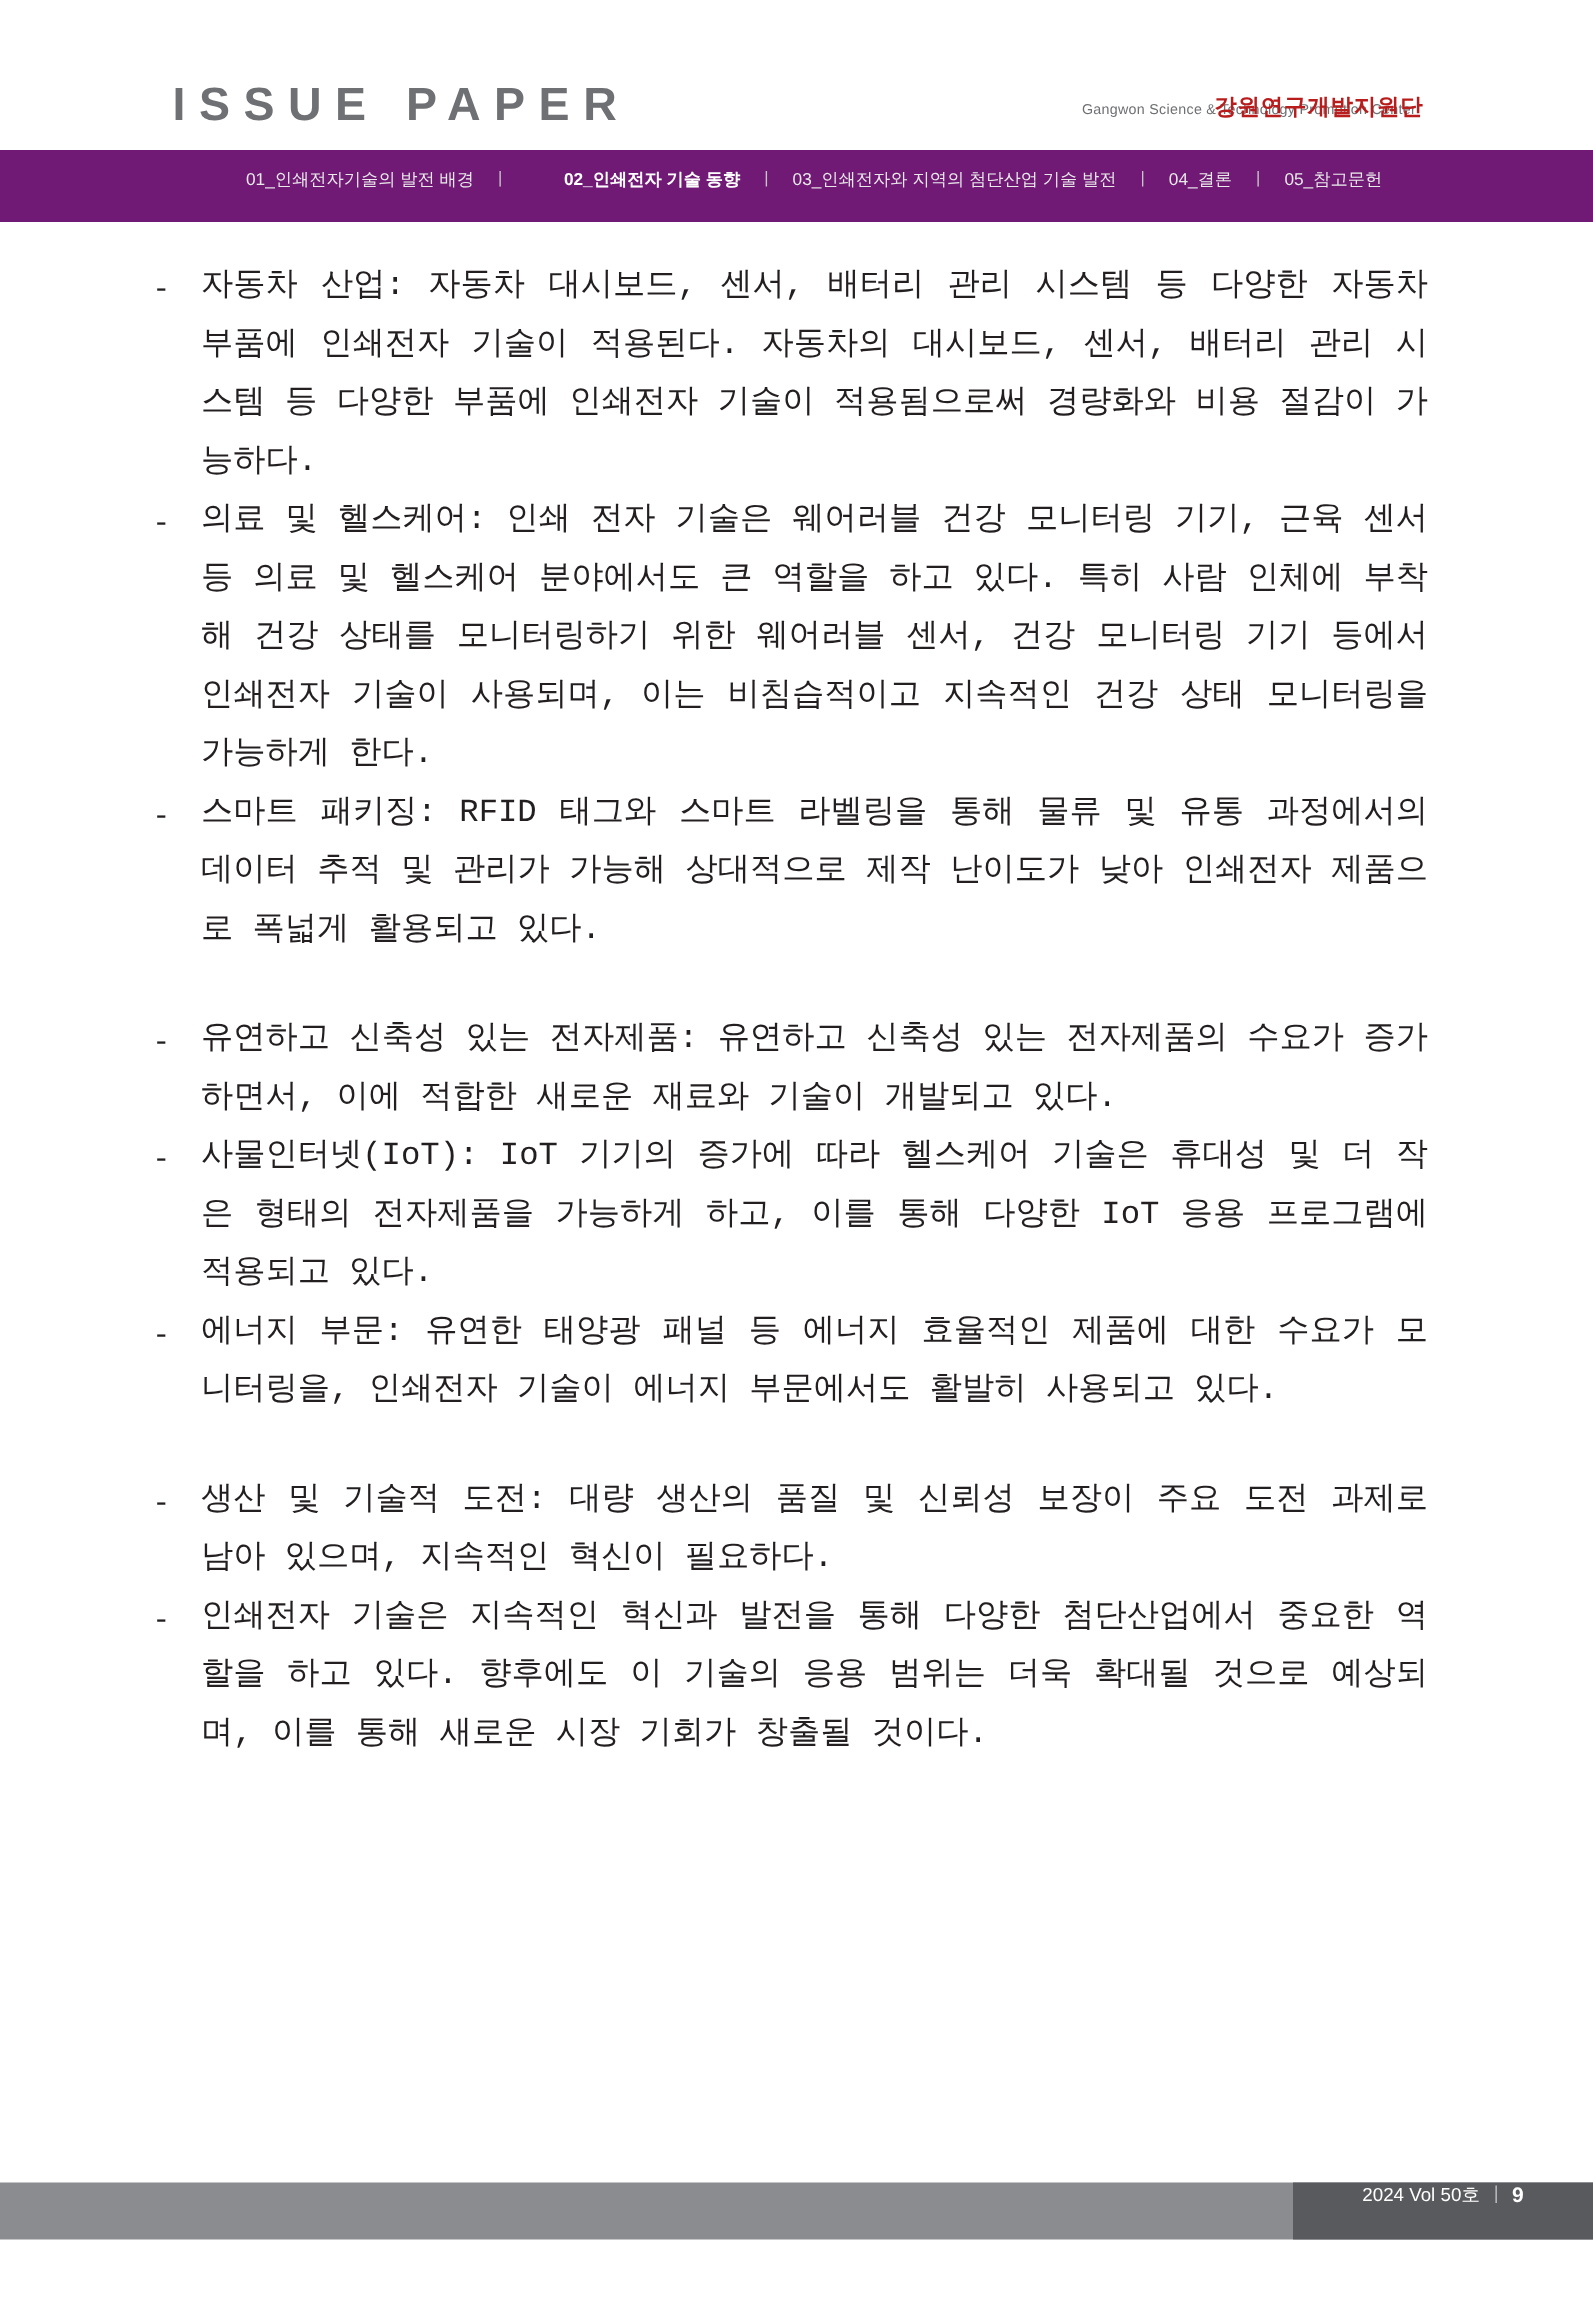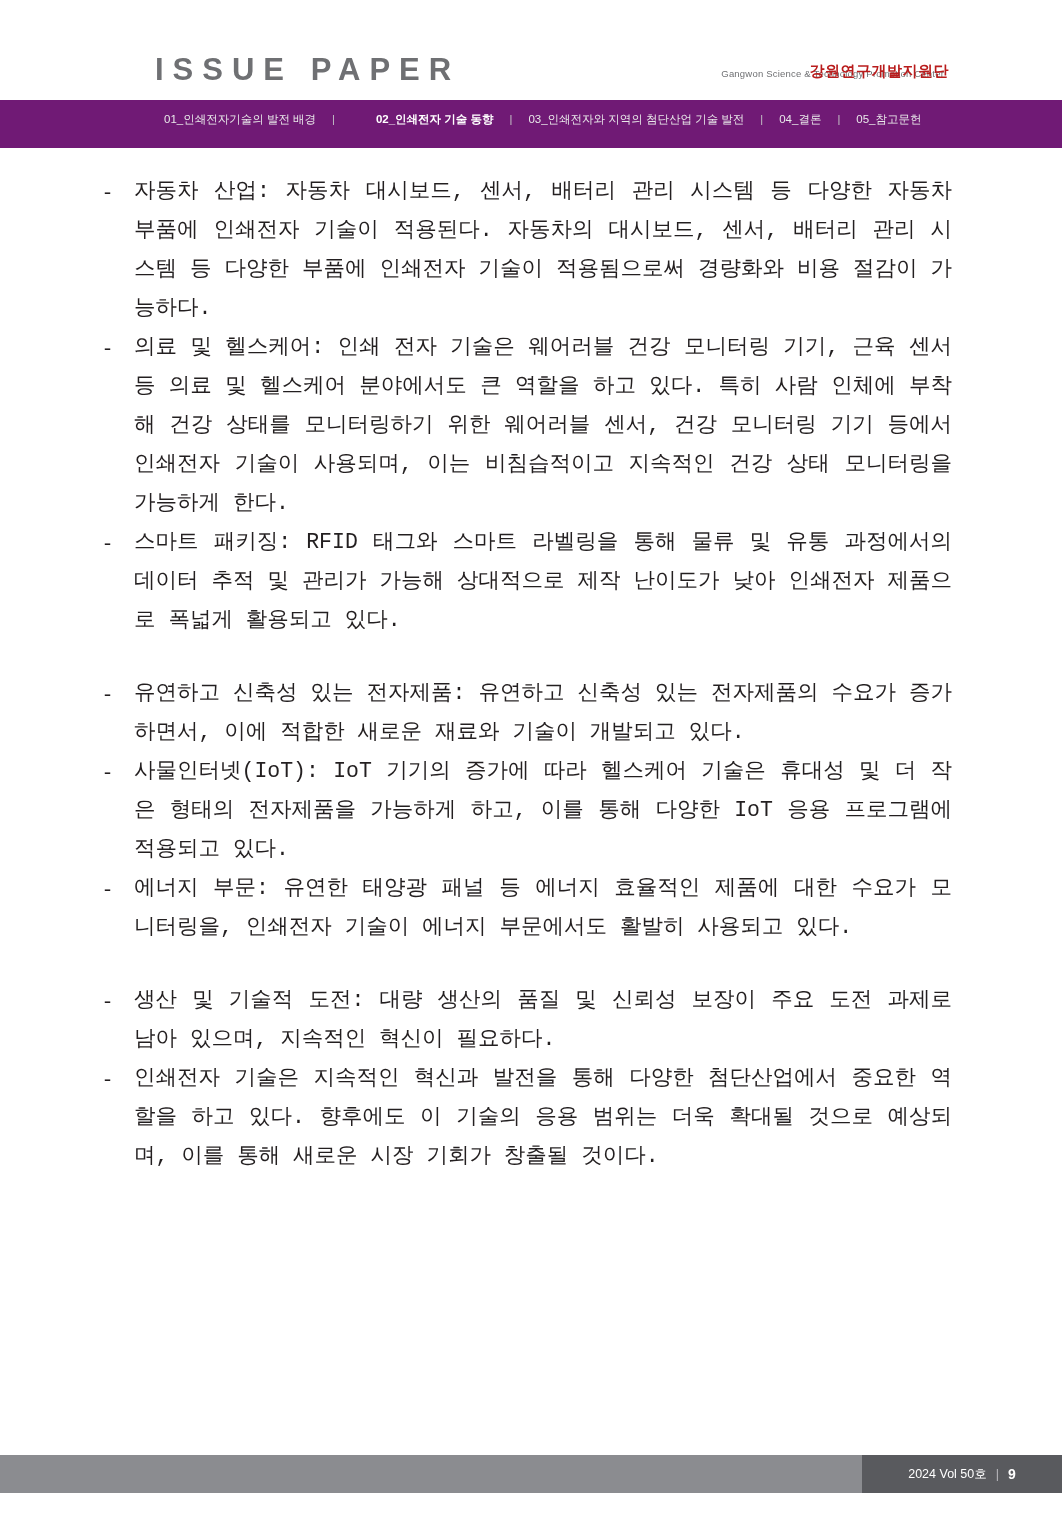--- a/index.html
+++ b/index.html
@@ -26,21 +26,20 @@
   }
   .header-title {
     position: absolute;
     left: 115px;
     top: 52px;
     font-family: "Liberation Sans", sans-serif;
     font-weight: bold;
     font-size: 31px;
     letter-spacing: 9px;
     color: #6f7073;
-    margin-left: 40px;
   }
   .brand-en {
     position: absolute;
     right: 118px;
     top: 68px;
     font-family: "Liberation Sans", sans-serif;
     font-size: 9.5px;
     color: #6f7073;
     letter-spacing: 0.2px;
   }
@@ -158,21 +157,21 @@
     height: 38px;
     background: #595a5e;
   }
   .footer-text {
     position: absolute;
     right: 0;
     bottom: 42px;
     width: 200px;
     height: 38px;
     display: flex;
-    align-items: center;
+    align-items: flex-start;
     justify-content: center;
     gap: 9px;
     font-family: "Liberation Sans", sans-serif;
     font-size: 12.5px;
     color: #ffffff;
   }
   .footer-text .sep { color: #b9babd; }
   .footer-text .pg { font-weight: bold; font-size: 14px; }
 </style>
 </head>

